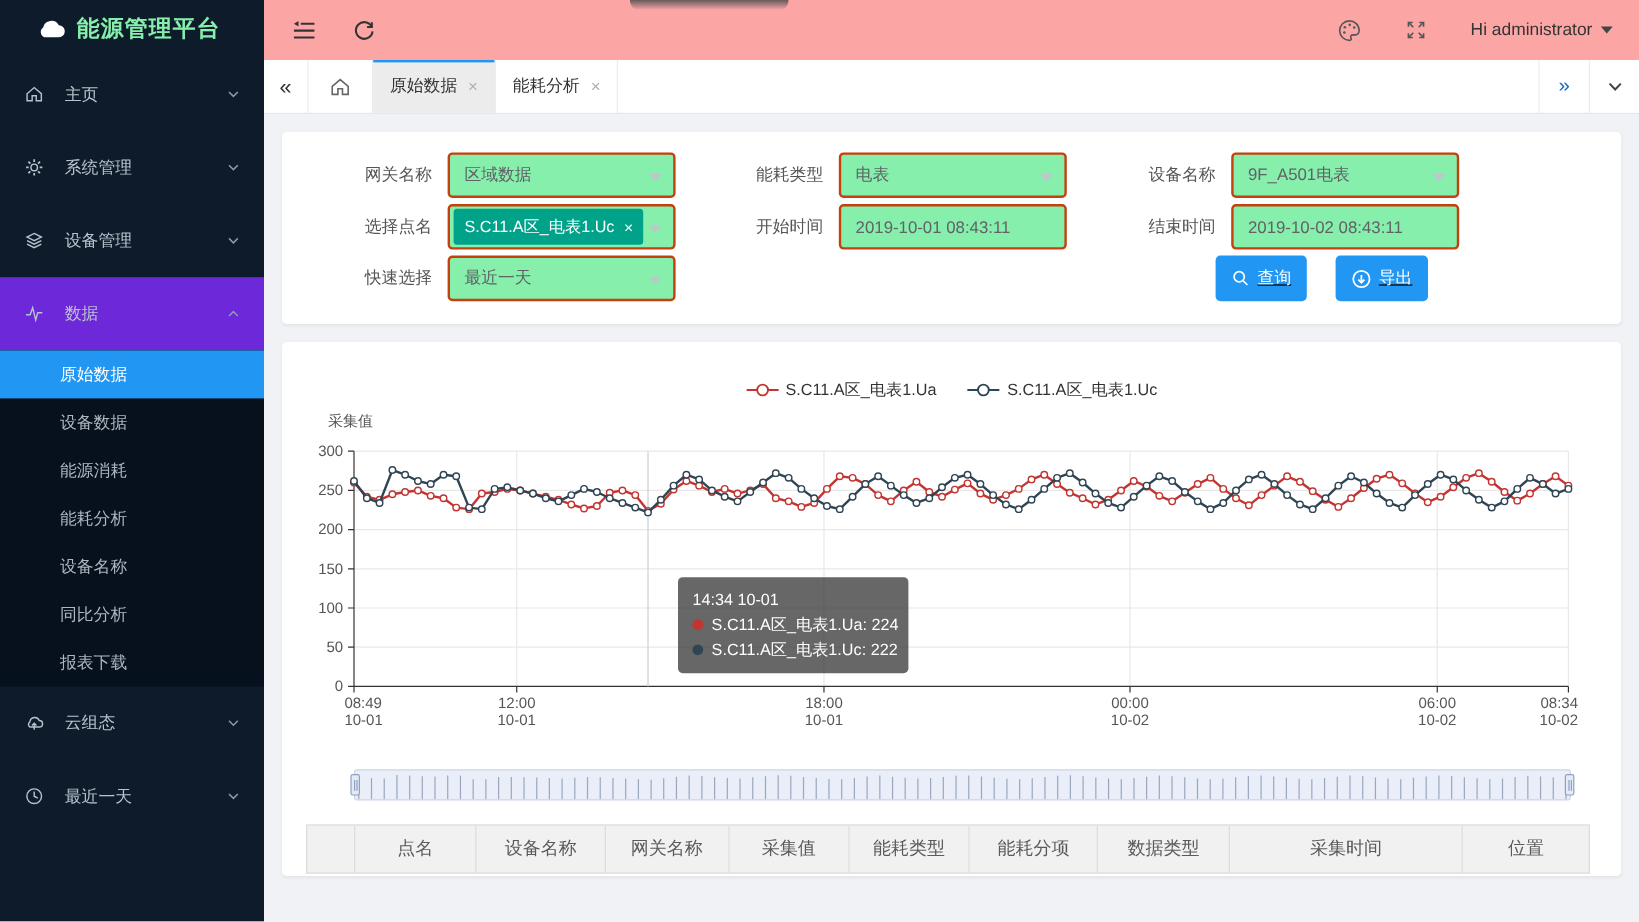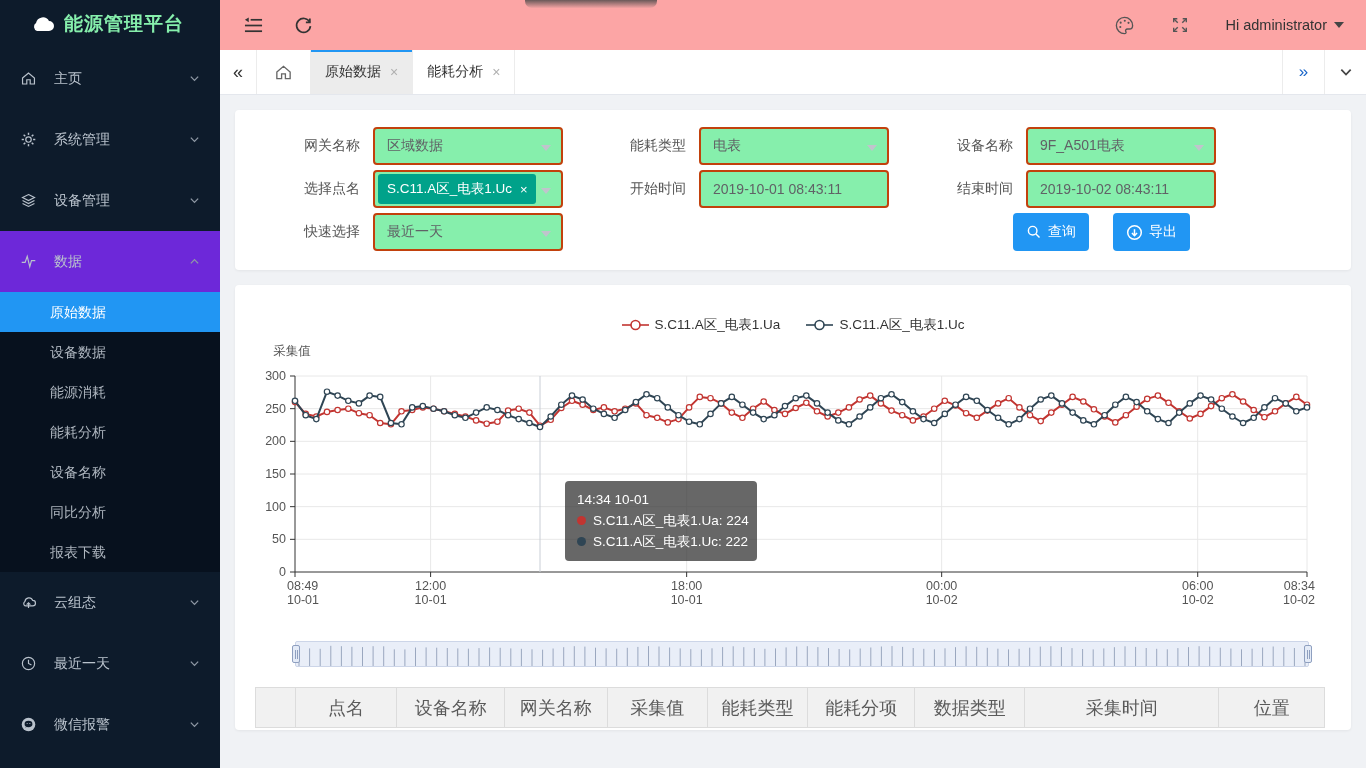--- a/index.html
+++ b/index.html
@@ -51,41 +51,41 @@
   .flabel { width:70px; text-align:right; margin-right:13px; font-size:14px; color:#555; flex:0 0 70px; }
   .flabel.l2 { margin-left:53px; }
   .flabel.l3 { margin-left:54px; }
   .select, .dateinput { width:190px; height:38px; border:2px solid #c2410c; border-radius:4px; background:#86efac; display:flex; align-items:center; padding:0 12px; font-size:14px; color:#606266; cursor:pointer; position:relative; }
   .select .sel-caret { position:absolute; right:10px; top:16px; width:0; height:0; border-left:5px solid transparent; border-right:5px solid transparent; border-top:6px solid #c0c4cc; }
   .multisel { padding:0 24px 0 3px; }
   .tag { background:#00a28a; color:#fff; font-size:13.5px; height:30px; display:flex; align-items:center; padding:0 8px 0 9px; border-radius:3px; gap:8px; white-space:nowrap; }
   .tag .tag-x { font-size:13px; cursor:pointer; }
   .btn { height:38px; background:#2196f3; color:#fff; border:none; border-radius:4px; font-size:14px; display:flex; align-items:center; gap:6px; padding:0 13px; cursor:pointer; margin-right:24px; }
   .btn svg { stroke:#fff; fill:none; stroke-width:1.6; }
-  .btn-area { margin-left:450px; display:flex; }
+  .btn-area { margin-left:450px; display:flex;text-decoration:underline; }
   .frow.rbtn { margin-top:4px; }
 
   
   .chart-card { position:relative; height:445px; }
   .legend { position:absolute; top:31px; left:0; width:100%; display:flex; justify-content:center; gap:26px; }
   .legend-item { display:flex; align-items:center; gap:6px; font-size:13.5px; color:#333; cursor:pointer; }
   #chart-svg { position:absolute; left:0; top:50px; }
   .tooltip { position:absolute; left:330px; top:196px; width:192px; background:rgba(50,50,50,.74); border-radius:4px; color:#fff; font-size:13.5px; padding:8px 12px 9px; line-height:21px; z-index:5; }
   .tt-row { display:flex; align-items:center; gap:7px; white-space:nowrap; }
   .tt-dot { width:9px; height:9px; border-radius:50%; flex:0 0 9px; }
 
   
   .dz { position:absolute; left:60px; top:356px; width:1014px; height:26px; background:#e9eef8; border:1px solid #ccd5e8; border-radius:2px; cursor:pointer; }
   .dz-handle { position:absolute; top:3px; width:8px; height:18px; background:#e4ebf7; border:1px solid #8fa0c0; border-radius:2px; cursor:ew-resize; }
   .dz-handle::before { content:""; position:absolute; left:2px; top:4px; width:1px; height:9px; background:#8fa0c0; box-shadow:2px 0 0 #8fa0c0; }
   .dz-handle.left { left:-4px; } .dz-handle.right { right:-4px; }
 
   
   .thead { position:absolute; left:20px; top:402px; width:1070px; height:41px; display:flex; background:#f1f1f1; border:1px solid #dcdcdc; }
-  .th { display:flex; align-items:center; justify-content:center; font-size:18px; color:#5a5a5a; border-right:1px solid #dcdcdc; height:100%; }
+  .th { display:flex; align-items:center; justify-content:center; font-size:15px; color:#5a5a5a; border-right:1px solid #dcdcdc; height:100%; }
   .th:last-child { border-right:none; }
 </style>
 </head>
 <body>
 
 <div class="app">
 
   <aside class="sidebar">
     <div class="logo">
       <svg width="26" height="18" viewBox="0 0 26 18">
@@ -161,33 +161,20 @@
         <svg class="chev" viewBox="0 0 12 12">
             <polyline points="2,4 6,8 10,4" fill="none" stroke="#8f99a5" stroke-width="1.4"></polyline>
           </svg>
       </div>
       <div class="nav-item">
         <svg class="ico nav-icon" viewBox="0 0 20 20">
             <circle cx="10" cy="10" r="7.2"></circle>
             <polyline points="10,5.5 10,10 13.5,11.8"></polyline>
           </svg>
         <span class="nav-label">最近一天</span>
-        <svg class="chev" viewBox="0 0 12 12">
-            <polyline points="2,4 6,8 10,4" fill="none" stroke="#8f99a5" stroke-width="1.4"></polyline>
-          </svg>
-      </div>
-      <div class="nav-item">
-        <svg class="nav-icon" viewBox="0 0 20 20">
-            <circle cx="10" cy="10" r="8" fill="#b9c2cc"></circle>
-            <ellipse cx="10" cy="9.4" rx="4.6" ry="3.7" fill="#0d1b2b"></ellipse>
-            <path d="M8 12.4 l-1.6 1.8 l.6-2.2 z" fill="#0d1b2b"></path>
-            <circle cx="8.4" cy="8.8" r=".7" fill="#b9c2cc"></circle>
-            <circle cx="11.6" cy="8.8" r=".7" fill="#b9c2cc"></circle>
-          </svg>
-        <span class="nav-label">微信报警</span>
         <svg class="chev" viewBox="0 0 12 12">
             <polyline points="2,4 6,8 10,4" fill="none" stroke="#8f99a5" stroke-width="1.4"></polyline>
           </svg>
       </div>
     </nav>
   </aside>
 
   <div class="main">
     <div class="notch"></div>
 

